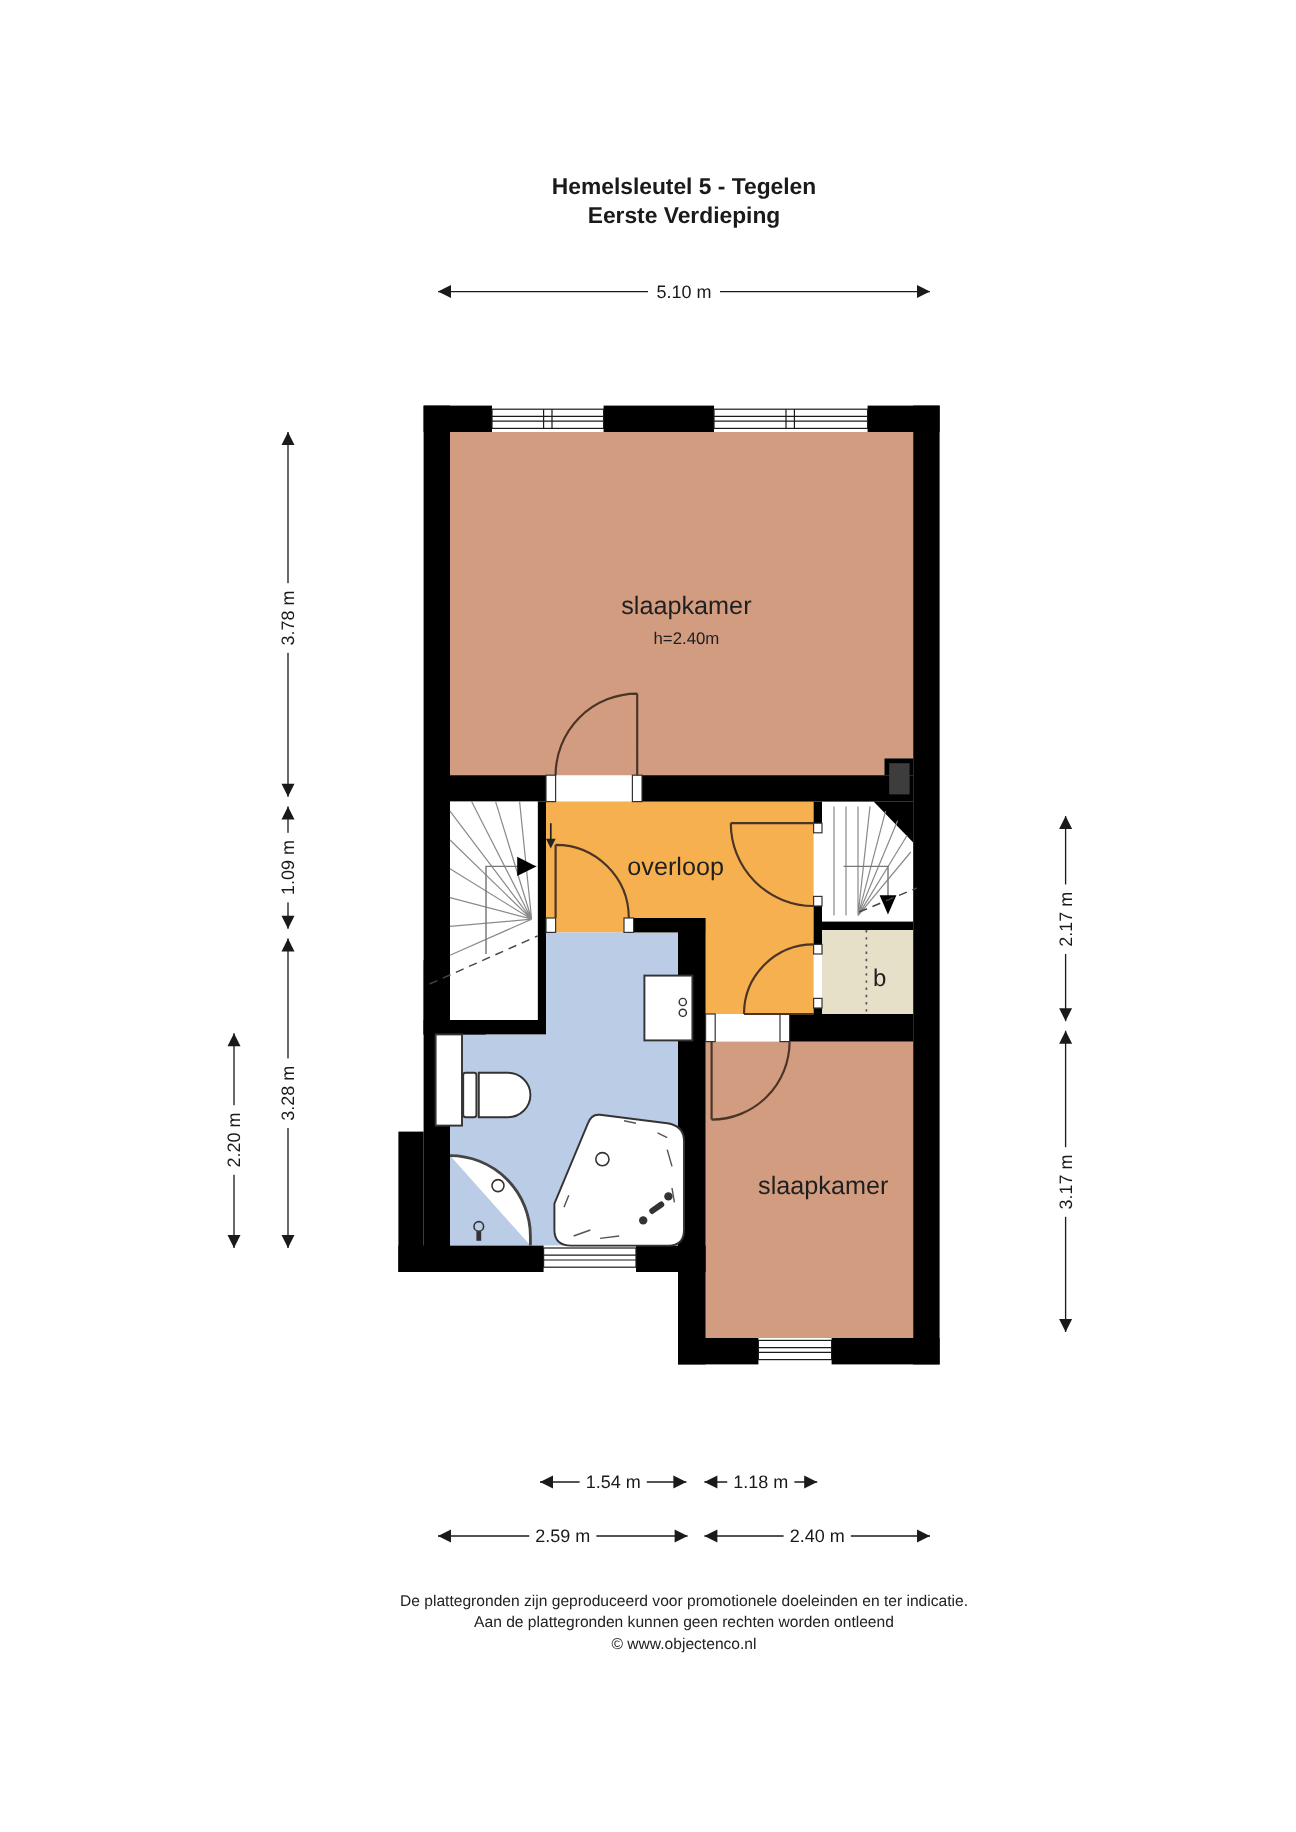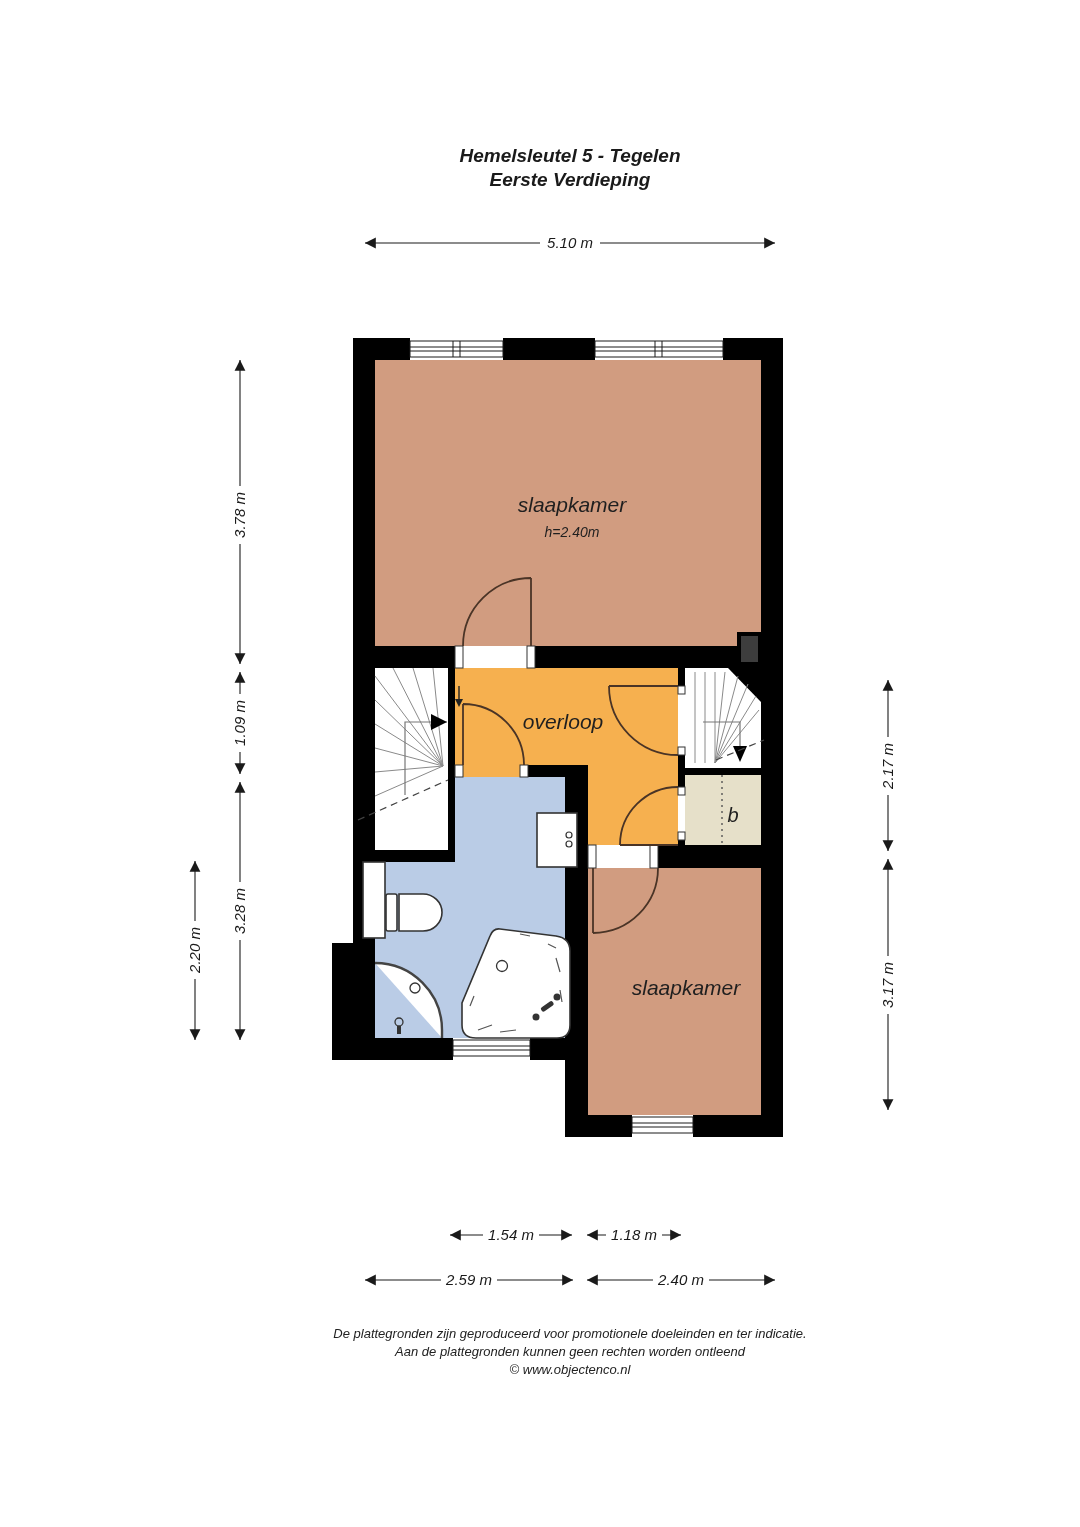--- a/index.html
+++ b/index.html
@@ -1,17 +1,17 @@
 <!DOCTYPE html>
 <html><head>
 <meta charset="utf-8">
 <style>
   html,body{margin:0;padding:0;background:#fff;}
   body{font-family:"Liberation Sans", sans-serif;}
-  .page{position:relative;width:1080px;height:1527px;background:#ffffff;margin:0 auto;overflow:hidden;font-style:italic;}
+  .page{position:relative;width:1080px;height:1527px;background:#ffffff;margin:0 auto;overflow:hidden;}
   svg text{font-family:"Liberation Sans", sans-serif;}
   .title-text{font-size:19px;font-weight:bold;fill:#1a1a1a;}
   .room-label{font-size:21px;fill:#1f1f1f;}
   .room-note{font-size:14px;fill:#1f1f1f;}
   .closet-label{font-size:20px;fill:#1f1f1f;}
   .dim-text{font-size:15px;fill:#1a1a1a;}
   .footer-text{font-size:13px;fill:#222;}
   .wall{fill:#000;}
   .win{fill:#fff;stroke:#1a1a1a;stroke-width:1;}
   .winline{stroke:#1a1a1a;stroke-width:1;fill:none;}

